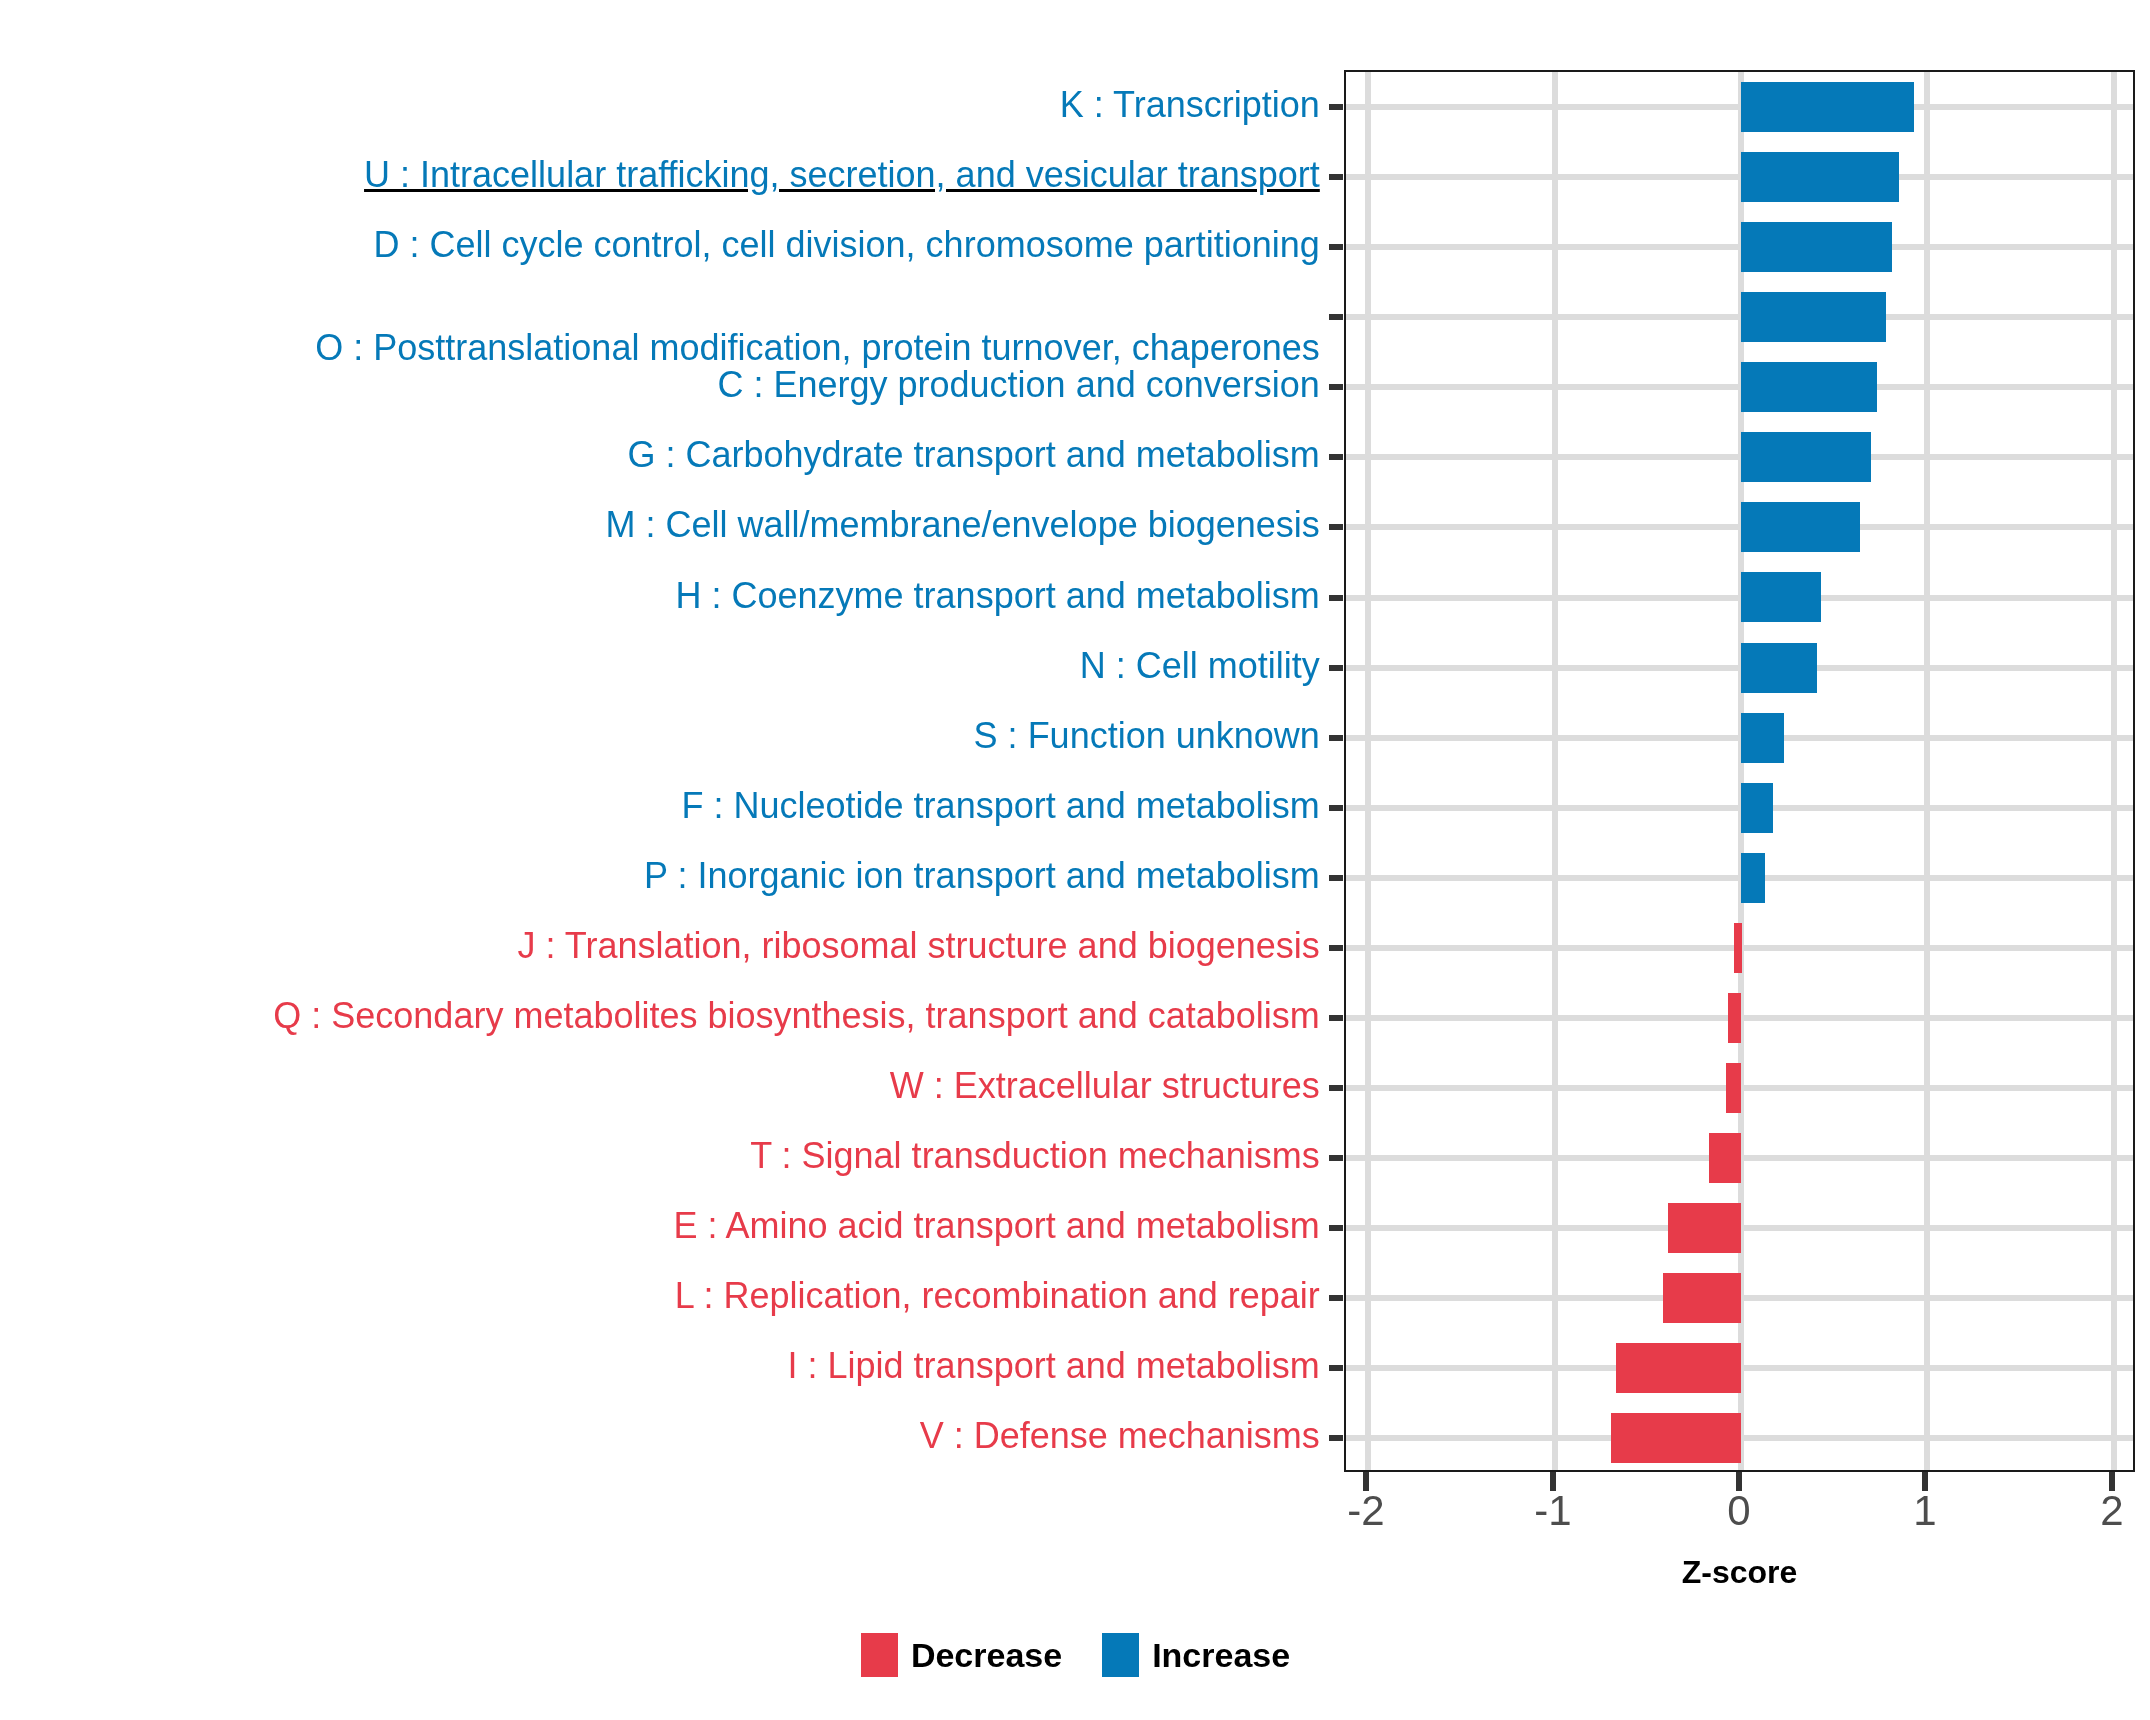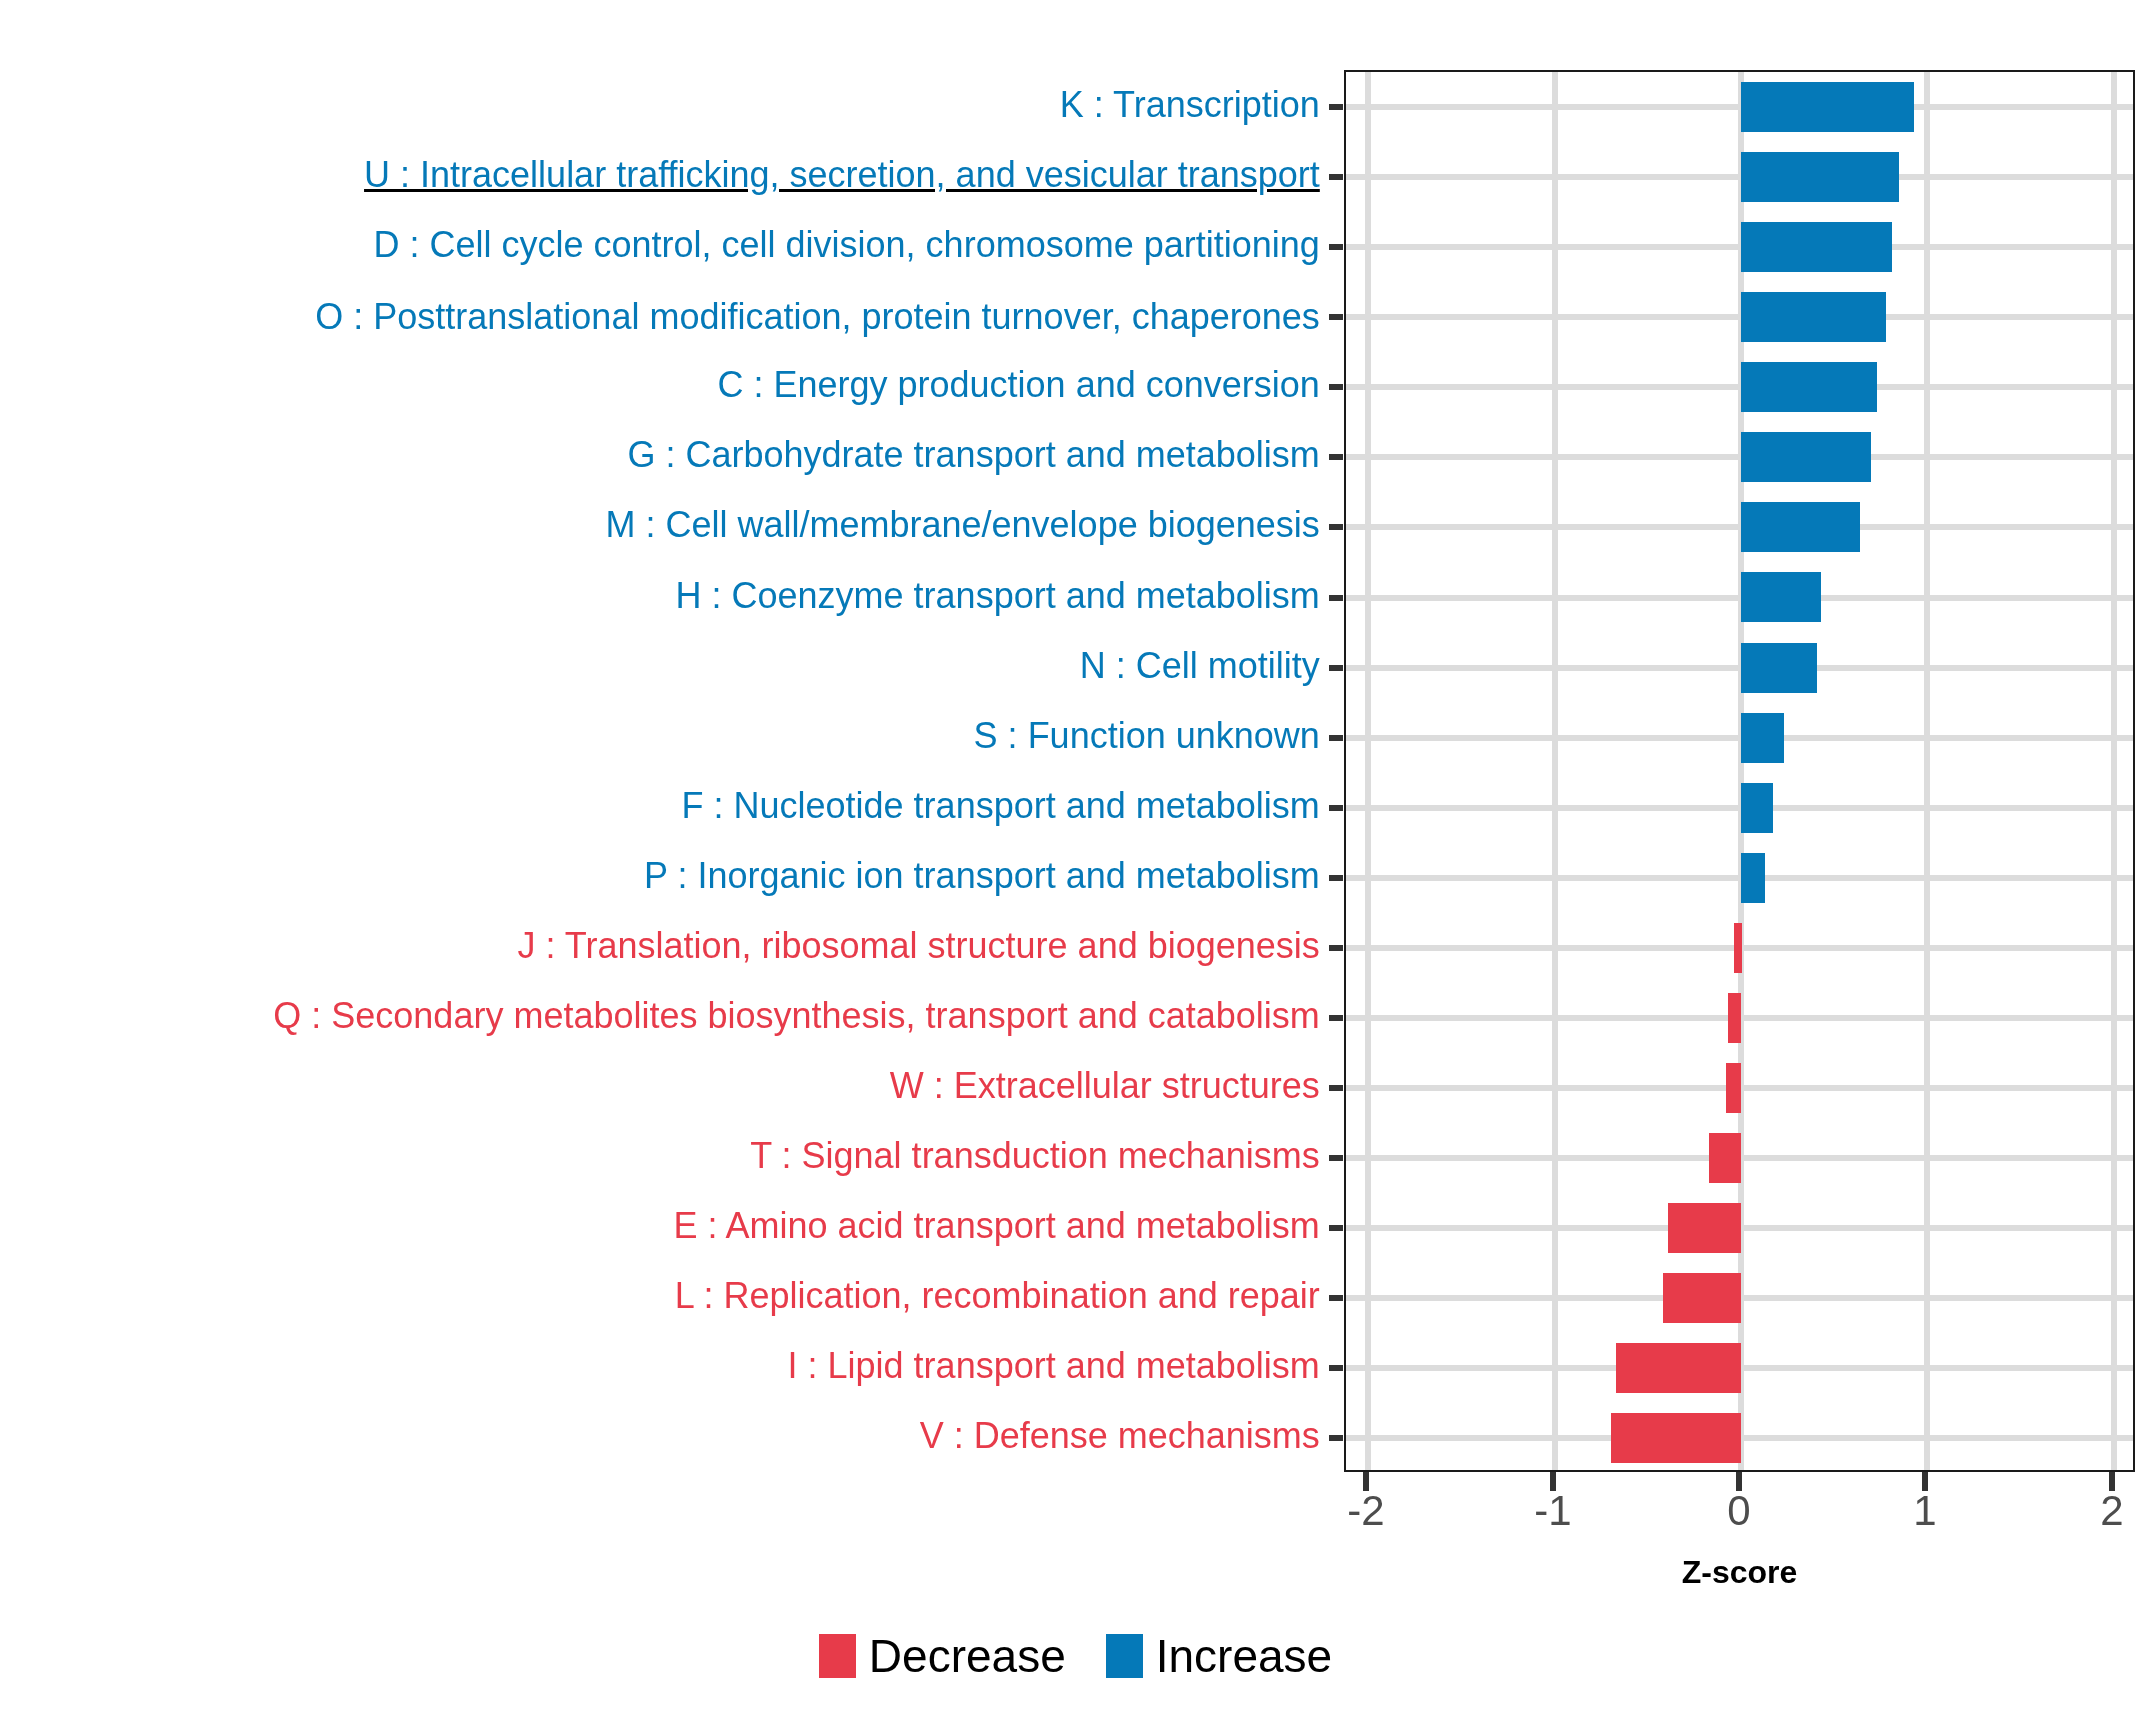--- a/index.html
+++ b/index.html
@@ -158,42 +158,43 @@
     align-items: center;
     gap: 13px;
   }
   .legend-key {
     width: 37px;
     height: 44px;
   }
   .legend-key.dec { background: #E73B4A; }
   .legend-key.inc { background: #0579B8; }
   .legend-label {
-    font-size: 46px;
+    font-size: 34px;
     color: #000000;
     line-height: 1;
     white-space: nowrap;
+    font-weight: bold;
   }
 </style>
 </head>
 <body>
 
 <div id="root">
 
   <div id="ylabels">
       <div class="ylabel-row" style="top: 0px;">
         <span class="ylabel-text inc">K : Transcription</span>
       </div>
       <div class="ylabel-row" style="top: 70px; text-decoration: underline;">
         <span class="ylabel-text inc">U : Intracellular trafficking, secretion, and vesicular transport</span>
       </div>
       <div class="ylabel-row" style="top: 140px;">
         <span class="ylabel-text inc">D : Cell cycle control, cell division, chromosome partitioning</span>
       </div>
-      <div class="ylabel-row" style="top: 212px;">
+      <div class="ylabel-row" style="top: 226px; align-items: flex-end;">
         <span class="ylabel-text inc">O : Posttranslational modification, protein turnover, chaperones</span>
       </div>
       <div class="ylabel-row" style="top: 280px;">
         <span class="ylabel-text inc">C : Energy production and conversion</span>
       </div>
       <div class="ylabel-row" style="top: 350px;">
         <span class="ylabel-text inc">G : Carbohydrate transport and metabolism</span>
       </div>
       <div class="ylabel-row" style="top: 420px;">
         <span class="ylabel-text inc">M : Cell wall/membrane/envelope biogenesis</span>

